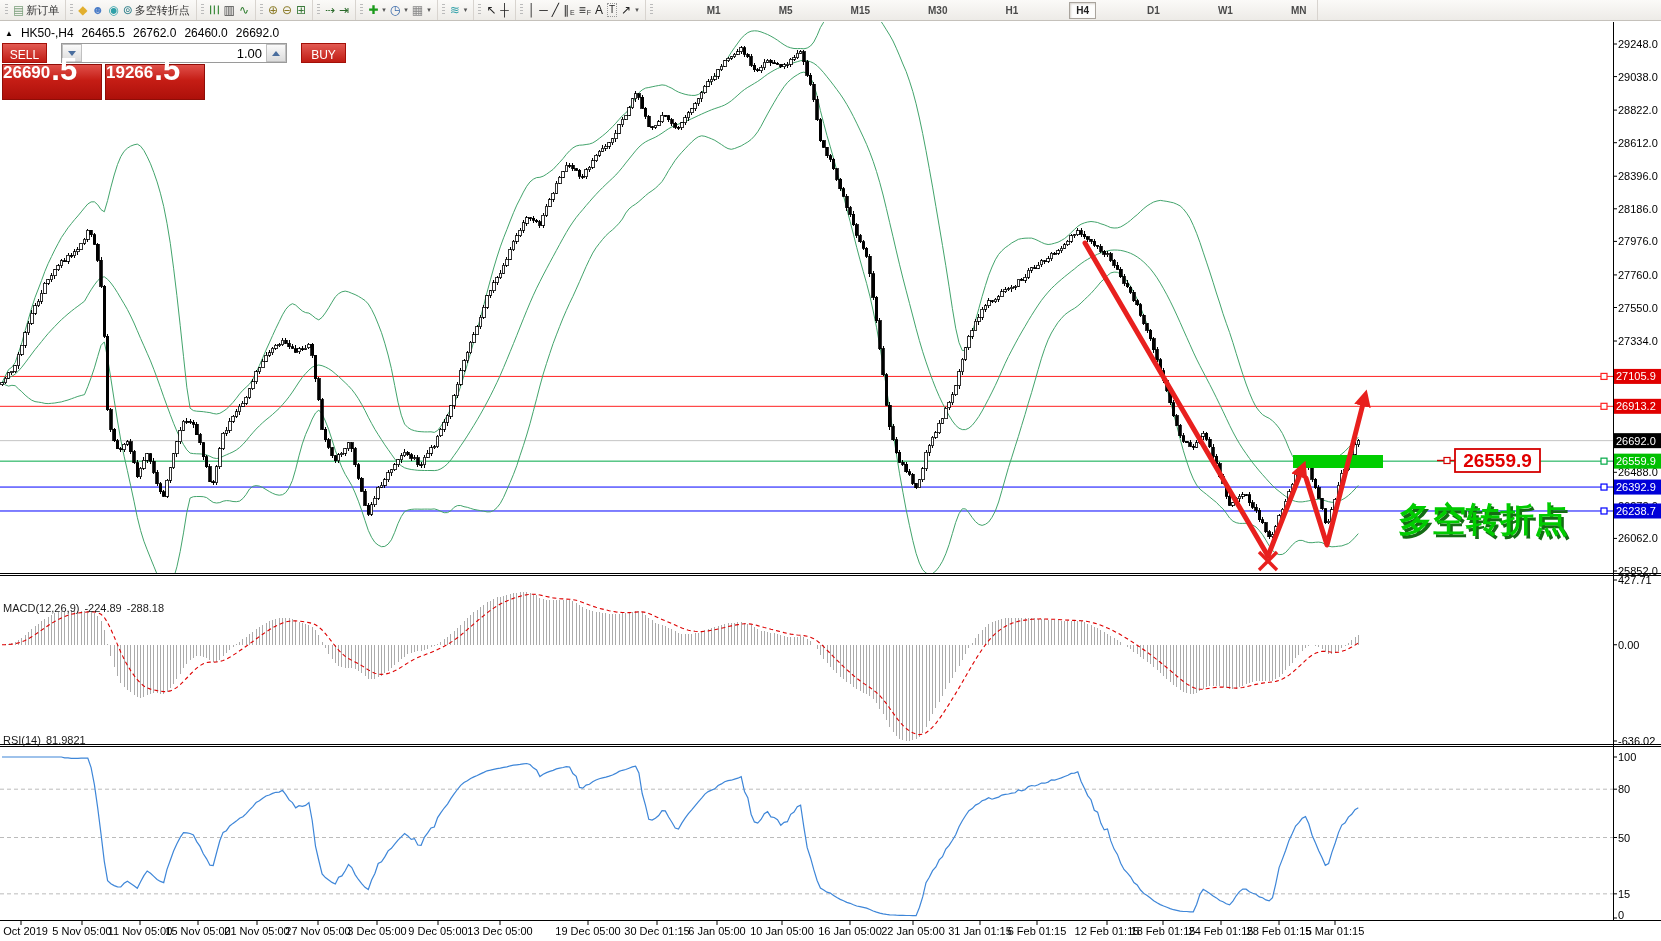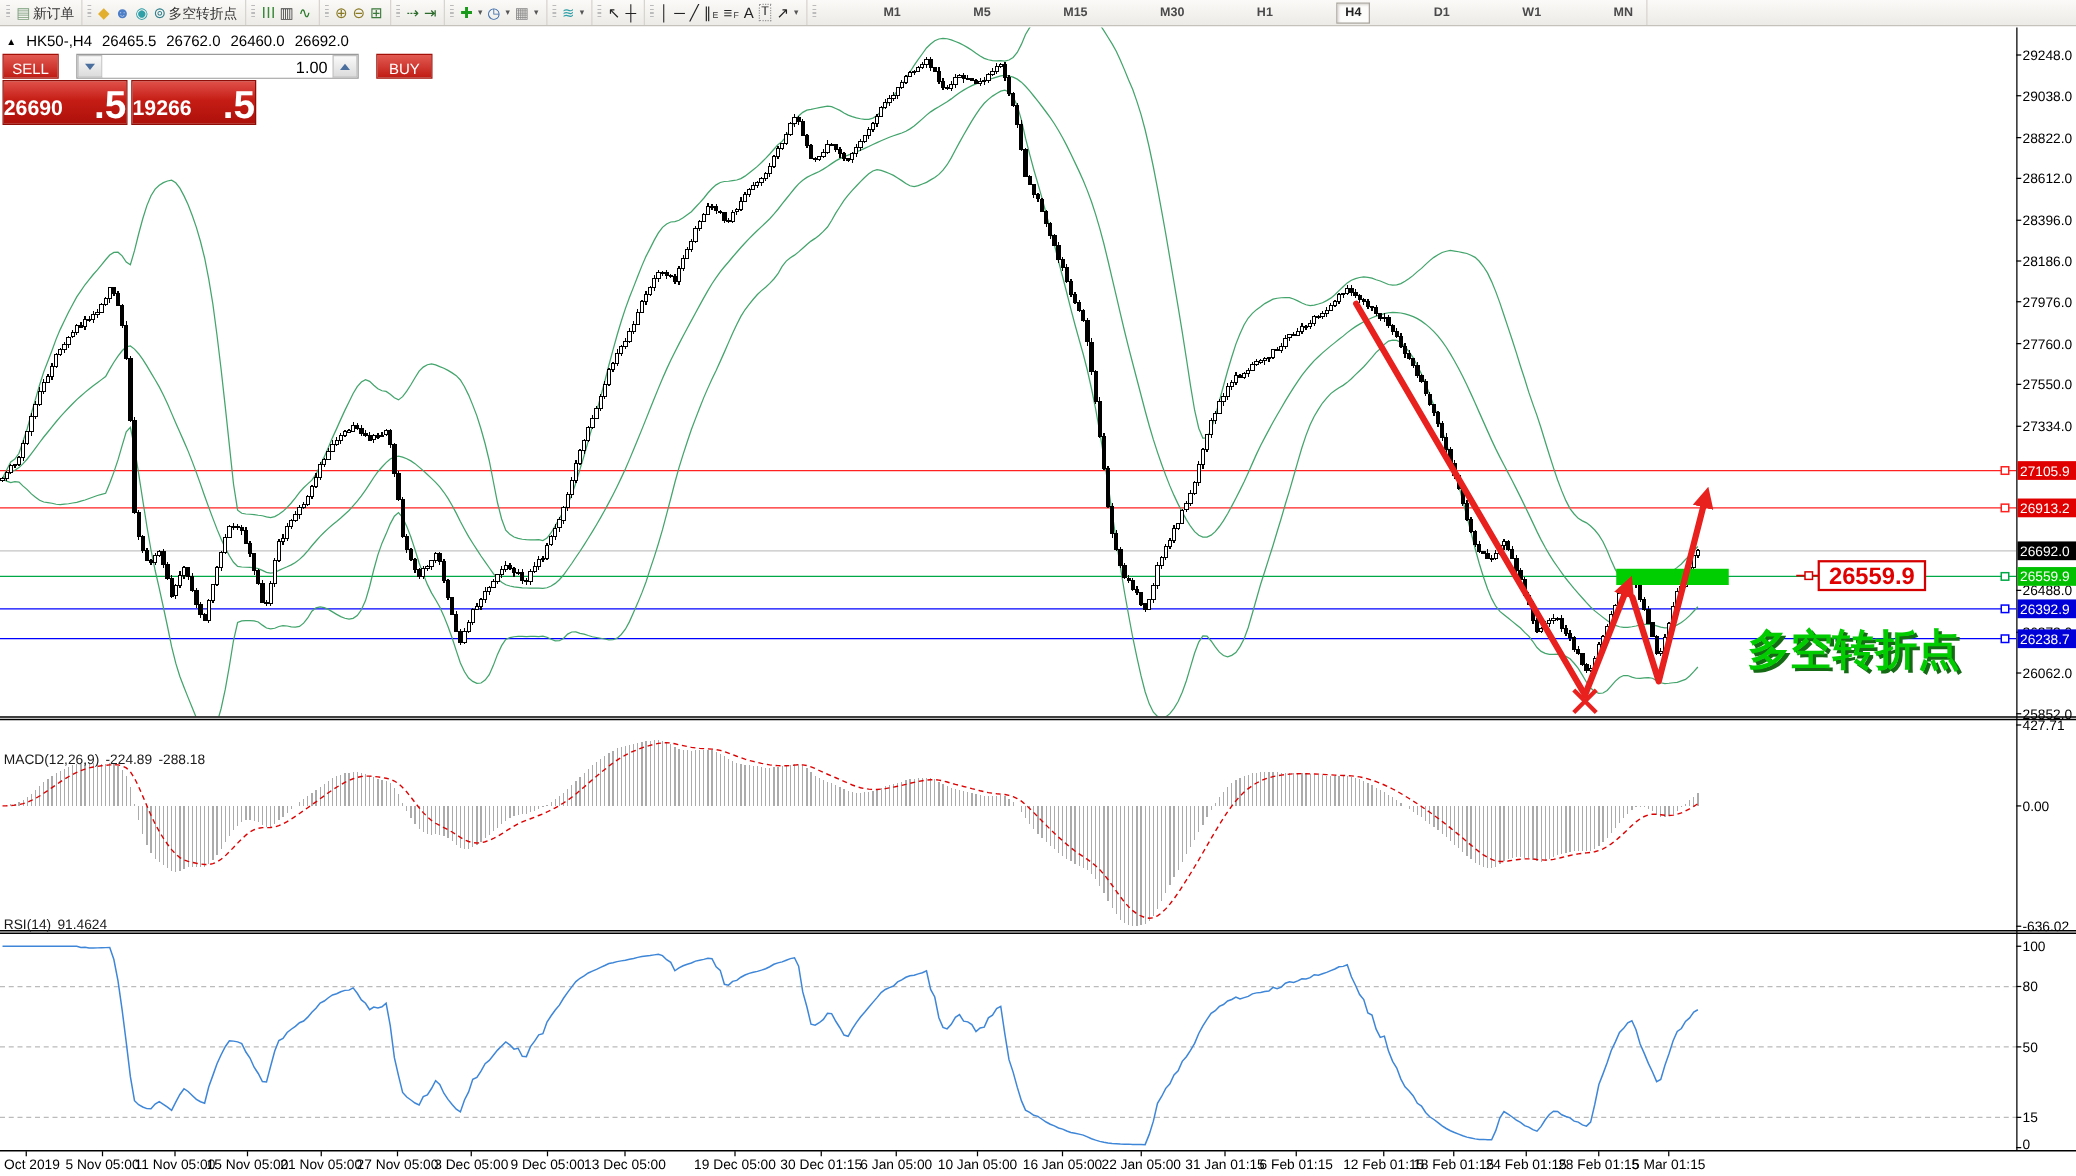--- a/index.html
+++ b/index.html
@@ -27,22 +27,22 @@
   .ow-row1{display:flex;height:20px;}
   .ow-btn{flex:0 0 45px;background:linear-gradient(#e25a52,#c01c14);color:#fff;font-size:12px;
     border:1px solid #a31008;display:flex;align-items:flex-end;justify-content:center;box-sizing:border-box;}
   .ow-spin{flex:1;display:flex;border:1px solid #9a9a9a;background:#fff;box-sizing:border-box;margin:0 14px;}
   .ow-spbtn{width:20px;background:linear-gradient(#fafafa,#dcdcdc);border:1px solid #c0c0c0;display:flex;align-items:center;justify-content:center;box-sizing:border-box;}
   .ow-spbtn .t-up{width:0;height:0;border-left:4px solid transparent;border-right:4px solid transparent;border-bottom:5px solid #4a6e9e;}
   .ow-spbtn .t-dn{width:0;height:0;border-left:4px solid transparent;border-right:4px solid transparent;border-top:5px solid #4a6e9e;}
   .ow-input{flex:1;border:none;outline:none;text-align:right;font-size:13px;padding:0 4px;font-family:inherit;min-width:0;}
   .ow-row2{display:flex;margin-top:1px;gap:3px;}
   .price-panel{flex:1;height:36px;background:linear-gradient(#e0504a 0%,#c51d15 45%,#ad100a 100%);
-    border:1px solid #8f0d07;color:#fff;display:flex;align-items:flex-end;justify-content:space-between;gap:1px;
-    padding-bottom:2px;box-sizing:border-box;}
+    border:1px solid #8f0d07;color:#fff;display:flex;align-items:flex-end;justify-content:flex-start;gap:1px;
+    padding-bottom:16px;box-sizing:border-box;}
   .price-panel .small{font-size:17px;font-weight:bold;line-height:20px;}
   .price-panel .big{font-size:31px;font-weight:bold;line-height:27px;}
   
   .pane-label{position:absolute;left:3px;font-size:11px;color:#1a1a1a;z-index:5;display:flex;gap:5px;}
 </style>
 </head>
 <body>
 
 <div id="app">
 
@@ -1612,16 +1612,16 @@
     </div>
   </div>
 
   <div class="pane-label" style="top:602px">
     <span>MACD(12,26,9)</span>
     <span>-224.89</span>
     <span>-288.18</span>
   </div>
   <div class="pane-label" style="top:734px">
     <span>RSI(14)</span>
-    <span>91.4624</span>
+    <span>81.9821</span>
   </div>
 
 </div>
 
 </body></html>

